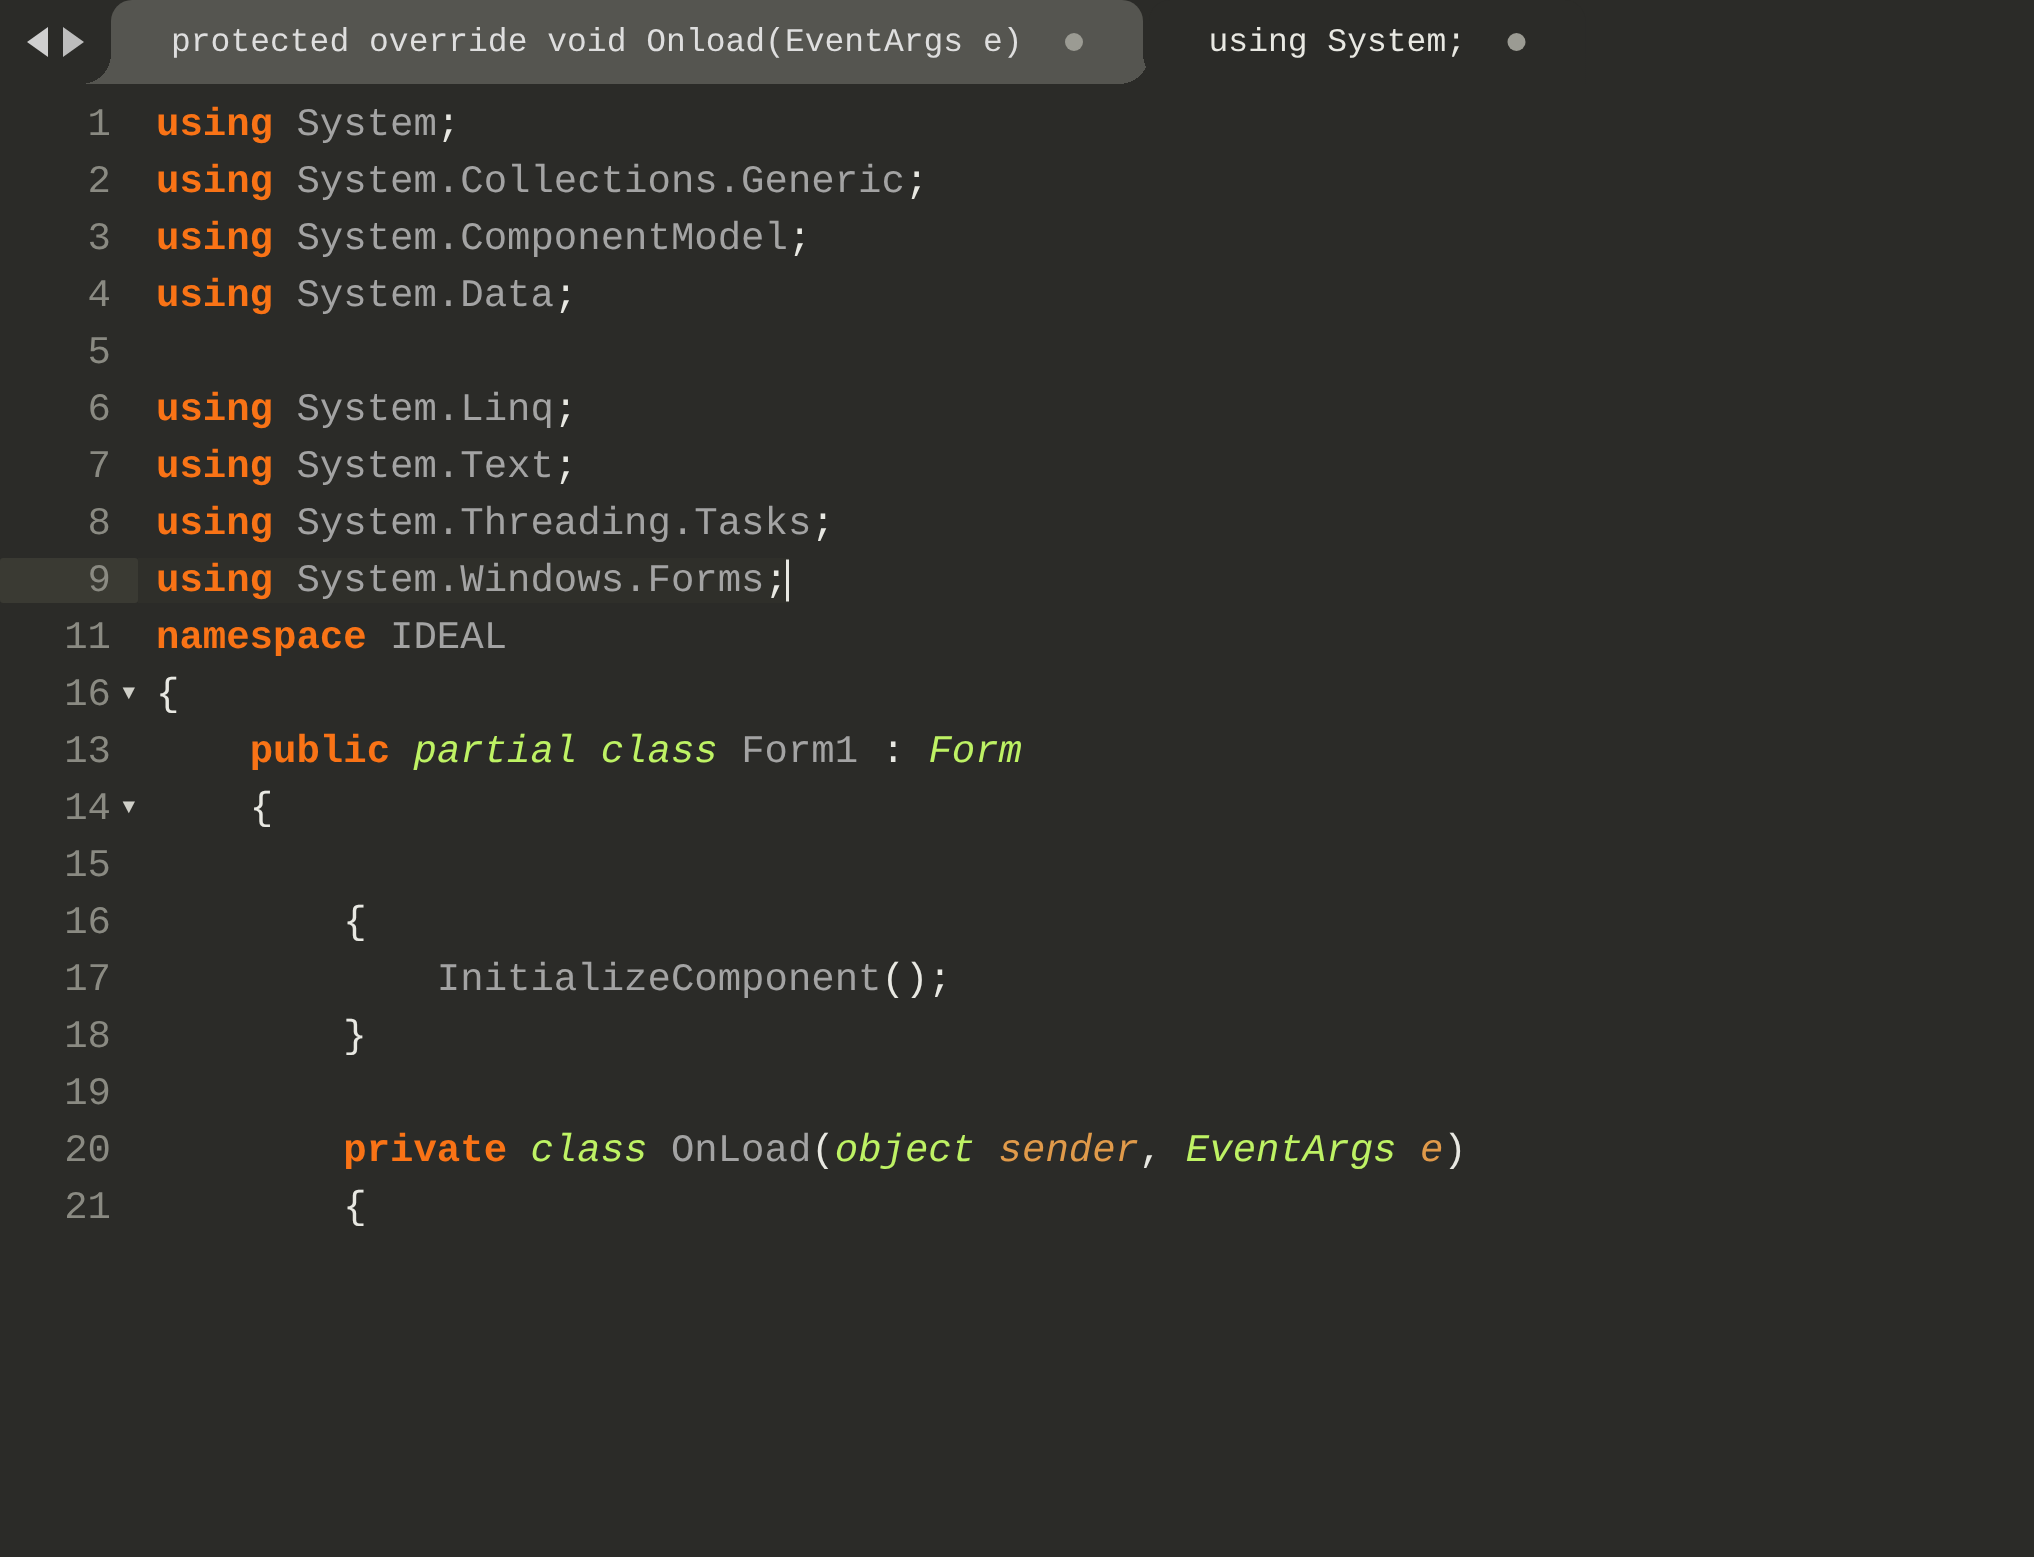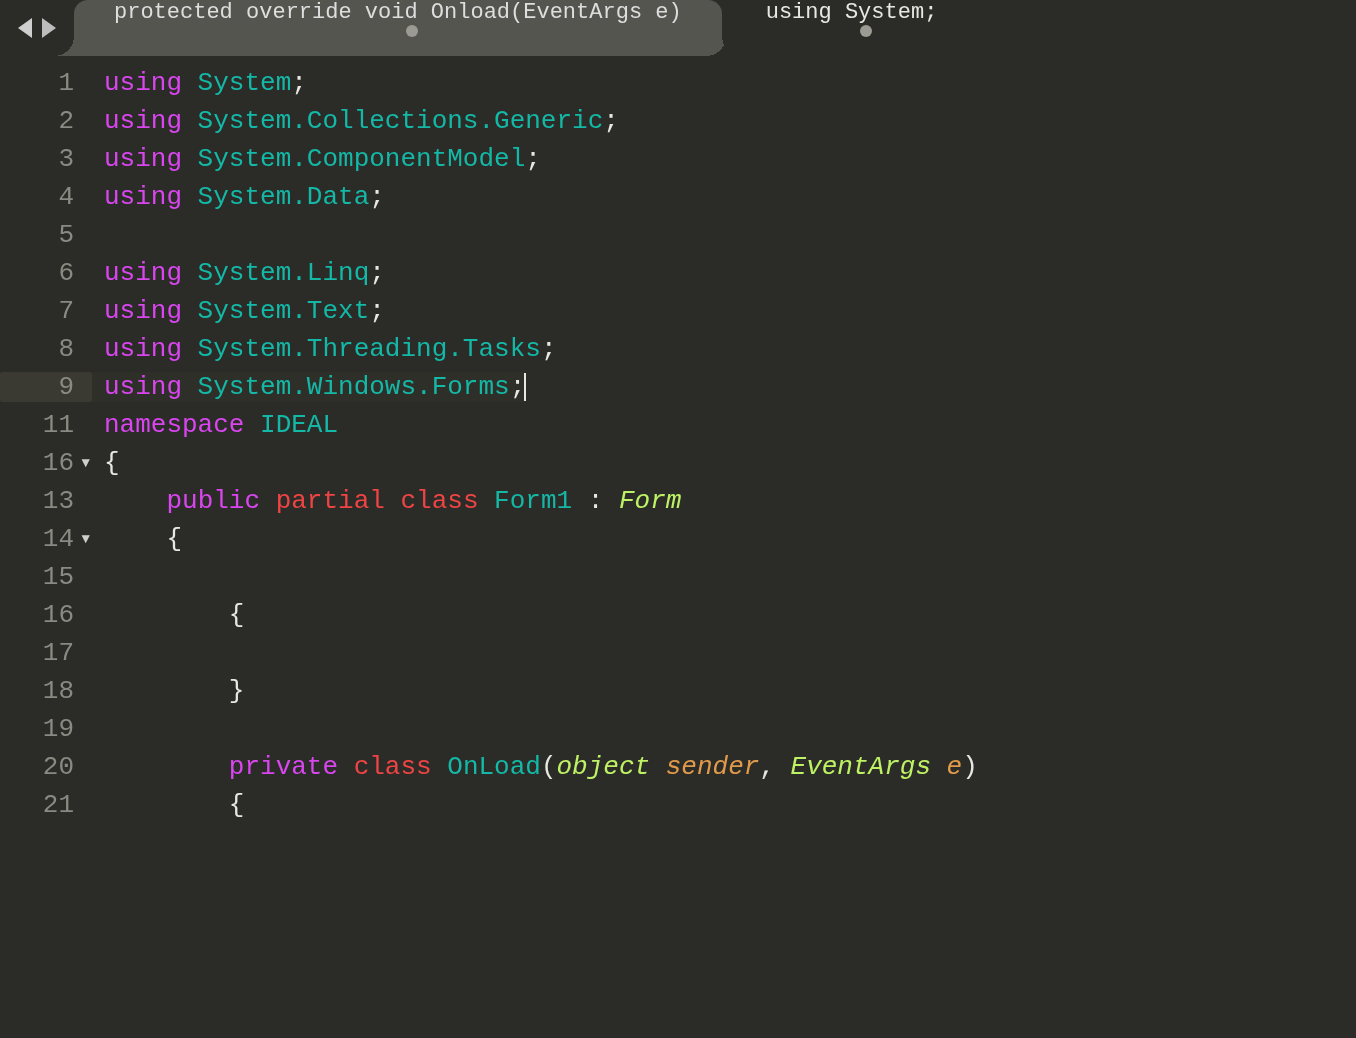--- a/index.html
+++ b/index.html
@@ -3,41 +3,41 @@
 <meta charset="utf-8">
 <style>
   * { margin:0; padding:0; box-sizing:border-box; }
   html,body { width:1356px; height:1038px; background:#2b2b28; font-family:"Consolas","Menlo","Courier New",monospace; overflow:hidden; color:#ddd; }
   
   .topbar { display:flex; align-items:stretch; height:56px; background:#2b2b28; position:relative; }
   .nav-arrows { display:flex; align-items:center; gap:10px; padding:0 18px; }
   .nav-arrows .arrow { width:0; height:0; cursor:pointer; }
   .arrow-left { border-top:10px solid transparent; border-bottom:10px solid transparent; border-right:14px solid #cfcfcf; }
   .arrow-right { border-top:10px solid transparent; border-bottom:10px solid transparent; border-left:14px solid #bdbdbd; }
-  .tab { position:relative; display:flex; align-items:center; padding:0 40px; font-size:22px; color:#d6d6d0; background:#3a3a35; border-top-left-radius:14px; border-top-right-radius:14px; margin-right:4px; cursor:pointer;flex-direction:column; }
+  .tab { position:relative; display:flex; align-items:center; padding:0 40px; font-size:22px; color:#d6d6d0; background:#3a3a35; border-top-left-radius:14px; border-top-right-radius:14px; margin-right:4px; cursor:pointer; }
   .tab .dirty-dot { width:12px; height:12px; border-radius:50%; background:#9b9b93; margin-left:28px; }
   .tab-inactive { background:#555550; color:#dedede; }
   .tab-inactive::before { content:""; position:absolute; left:-20px; bottom:0; width:20px; height:20px; background:radial-gradient(circle at 0 0, transparent 20px, #555550 20px); }
   .tab-inactive::after  { content:""; position:absolute; right:-20px; bottom:0; width:20px; height:20px; background:radial-gradient(circle at 100% 0, transparent 20px, #555550 20px); }
   .tab-active { background:#2b2b28; color:#e8e8e2; font-weight:400; }
   .tab-active::before { content:""; position:absolute; left:-20px; bottom:0; width:20px; height:20px; background:radial-gradient(circle at 0 0, transparent 20px, #2b2b28 20px); }
   .tab-active::after  { content:""; position:absolute; right:-20px; bottom:0; width:20px; height:20px; background:radial-gradient(circle at 100% 0, transparent 20px, #2b2b28 20px); }
   
   .editor { display:flex; flex-direction:column; padding-top:8px; }
   .line { display:flex; align-items:center; height:38px; font-size:26px; }
   .gutter { width:92px; text-align:right; padding-right:18px; color:#8a8a82; position:relative; user-select:none; }
   .gutter.current { background:#3a3a33; border-radius:2px; }
   .fold { position:absolute; right:2px; top:50%; transform:translateY(-50%); font-size:14px; color:#cfcfc8; }
   .code { white-space:pre; padding-left:12px; position:relative; }
   .code.current { background:#2f2f2a; }
   .code.current .cursor { display:inline-block; width:2px; height:28px; background:#e8e8e2; vertical-align:middle; margin-left:-1px; }
   
-  .kw-red   { color:#d946ef; font-weight:400; }
-  .kw-blue  { color:#ef4444; }
-  .ident    { color:#14b8a6; }
+  .kw-red   { color:#f97316; font-weight:700; }
+  .kw-blue  { color:#bef264; font-style:italic; }
+  .ident    { color:#a3a3a3; }
   .type     { color:#bef264; font-style:italic; }
   .arg      { color:#e09a4a; font-style:italic;text-align:center; }
   .punct    { color:#e8e8e2; }
 </style>
 </head>
 <body>
 
 <div class="topbar">
   <div class="nav-arrows">
     <div class="arrow arrow-left"></div>
@@ -109,20 +109,21 @@
     </div>
     <div class="line">
       <div class="gutter"><span>15</span></div>
     </div>
     <div class="line">
       <div class="gutter"><span>16</span></div>
       <div class="code"><span>        </span><span class="punct">{</span></div>
     </div>
     <div class="line">
       <div class="gutter"><span>17</span></div>
+      <div class="code"><span>            </span><span class="ident">InitializeComponent</span><span class="punct">();</span></div>
     </div>
     <div class="line">
       <div class="gutter"><span>18</span></div>
       <div class="code"><span>        </span><span class="punct">}</span></div>
     </div>
     <div class="line">
       <div class="gutter"><span>19</span></div>
       <div class="code"></div>
     </div>
     <div class="line">

